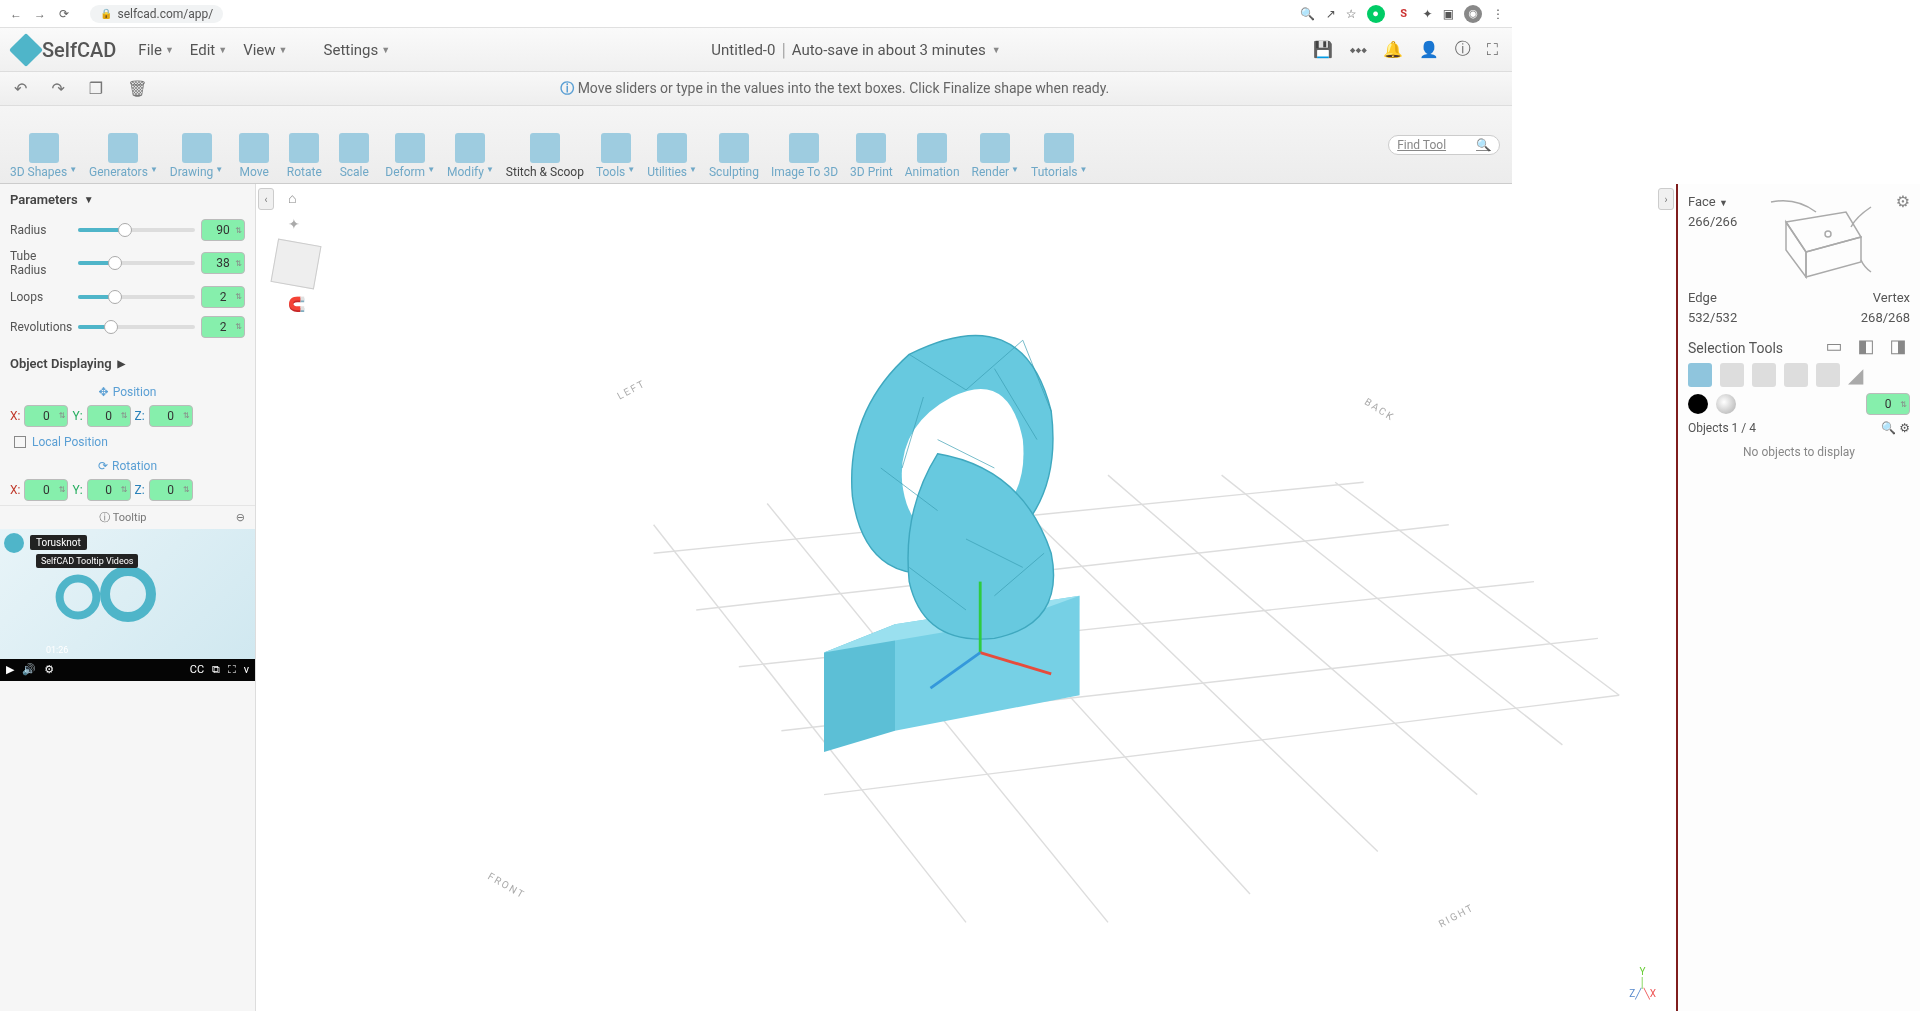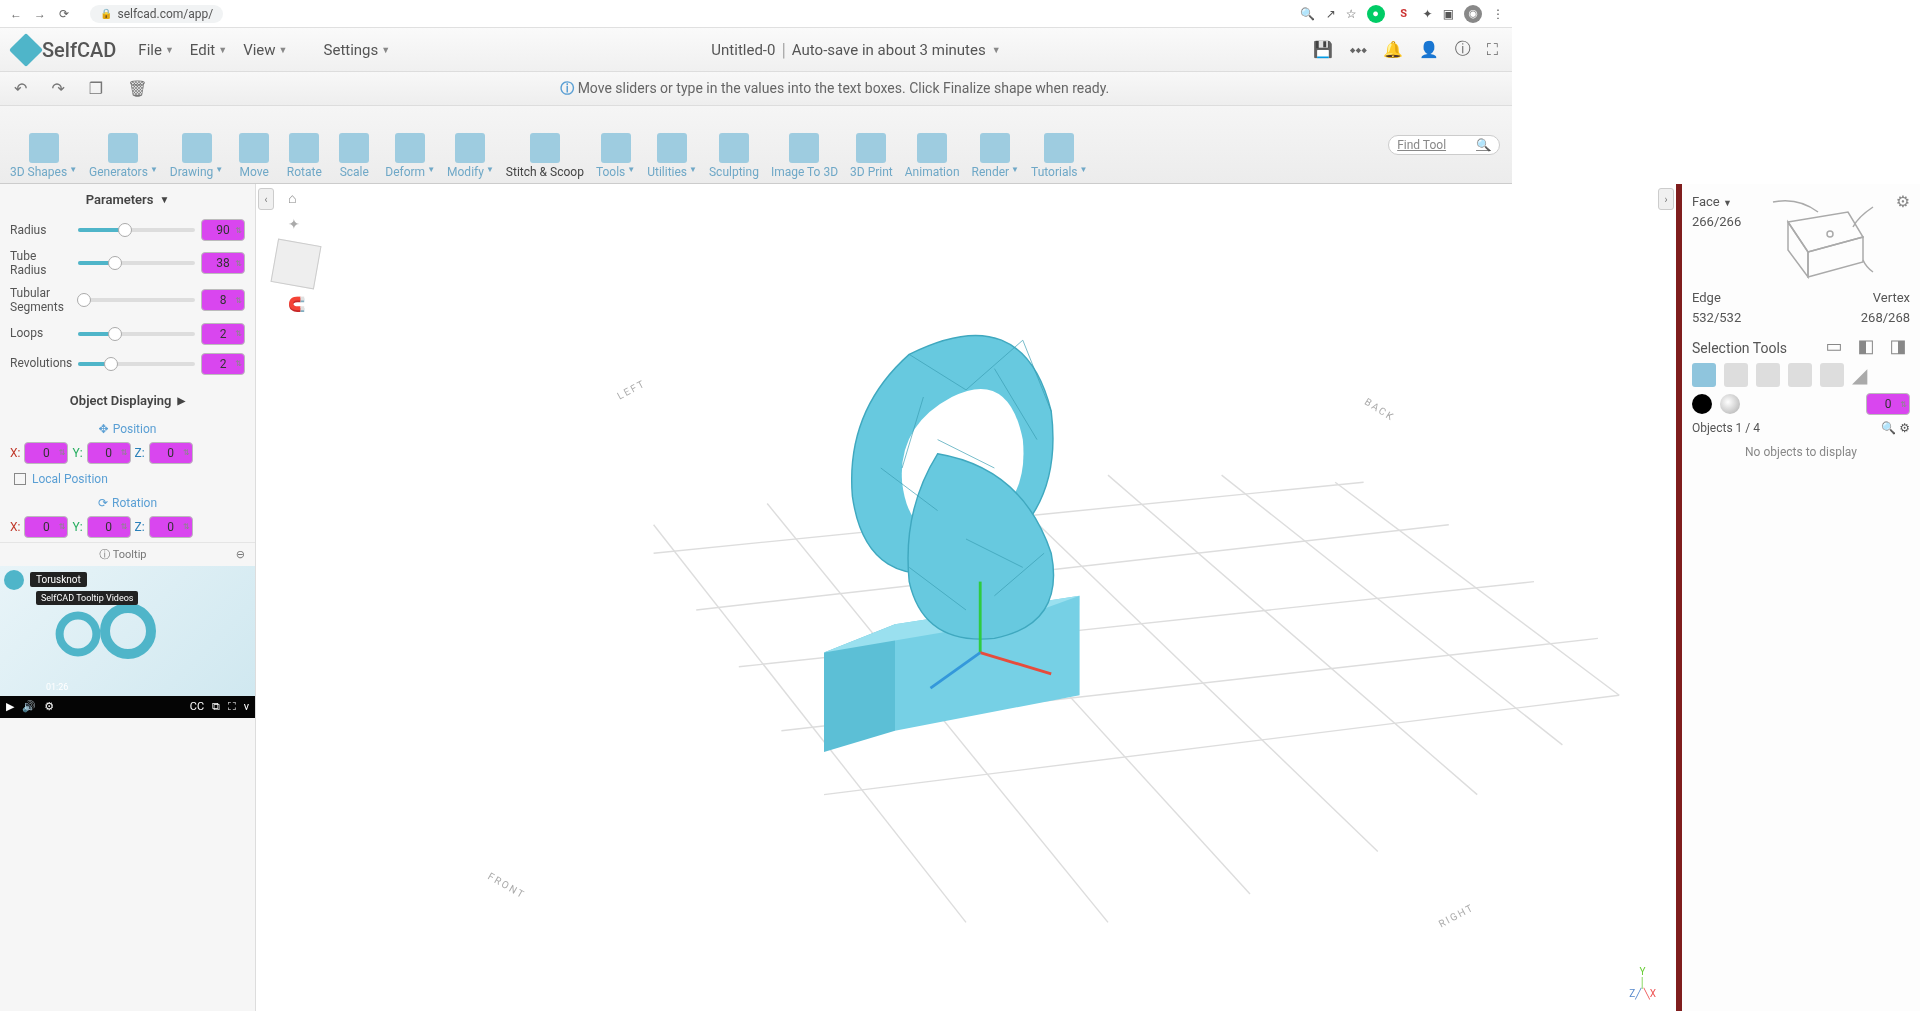--- a/index.html
+++ b/index.html
@@ -42,27 +42,27 @@
 
 
 .workspace { position: absolute; top: 184px; left: 0; right: 0; bottom: 0; display: flex; }
 
 
 .left-panel { width: 256px; background: #f6f6f6; border-right: 1px solid #ddd; display: flex; flex-direction: column; overflow: hidden; }
 .panel-header { padding: 6px 10px; display: flex; align-items: center; justify-content: space-between; border-bottom: 1px solid #e0e0e0; font-size: 14px; color: #555; }
 .panel-header .ctrl-btns { display: flex; gap: 4px; }
 .panel-header .ok-btn { width: 18px; height: 18px; border-radius: 50%; background: #4fb5c9; color: #fff; font-size: 10px; display: flex; align-items: center; justify-content: center; }
 .panel-header .cancel-btn { width: 18px; height: 18px; border-radius: 50%; border: 2px solid #4fb5c9; color: #4fb5c9; font-size: 10px; display: flex; align-items: center; justify-content: center; }
-.section-title { padding: 8px 10px; font-size: 13px; font-weight: 600; color: #444; display: flex; align-items: center; gap: 6px; justify-content: center; }
+.section-title { padding: 8px 10px; font-size: 13px; font-weight: 600; color: #444; display: flex; align-items: center; gap: 6px; }
 .param-row { display: flex; align-items: center; padding: 4px 10px; gap: 6px; }
 .param-label { width: 62px; font-size: 12px; color: #555; line-height: 1.2; }
 .slider { flex: 1; height: 4px; background: #ddd; border-radius: 2px; position: relative; }
 .slider-fill { height: 100%; background: #4fb5c9; border-radius: 2px; }
 .slider-thumb { position: absolute; top: -5px; width: 14px; height: 14px; background: #fff; border: 1px solid #aaa; border-radius: 50%; }
-.spinner { width: 44px; height: 22px; border: 1px solid #bbb; border-radius: 4px; background: #d946ef; font-size: 12px; text-align: center; display: flex; align-items: center; justify-content: center; position: relative; color: #333; }
+.spinner { width: 44px; height: 22px; border: 1px solid #bbb; border-radius: 4px; background: #86efac; font-size: 12px; text-align: center; display: flex; align-items: center; justify-content: center; position: relative; color: #333; }
 .spinner::after { content: "⇅"; position: absolute; right: 2px; font-size: 8px; color: #888; }
 .pos-header { text-align: center; font-size: 12px; color: #5a9fd4; padding: 6px 0 2px; display: flex; align-items: center; justify-content: center; gap: 4px; }
 .xyz-row { display: flex; align-items: center; padding: 4px 10px; gap: 4px; font-size: 12px; }
 .xyz-row .lbl-x { color: #c0392b; }
 .xyz-row .lbl-y { color: #27ae60; }
 .xyz-row .lbl-z { color: #2980b9; }
 .checkbox-row { padding: 4px 14px; font-size: 12px; color: #5a9fd4; display: flex; align-items: center; gap: 6px; }
 .tooltip-row { padding: 4px 10px; font-size: 11px; color: #777; text-align: center; border-top: 1px solid #e5e5e5; display: flex; justify-content: space-between; align-items: center; }
 
 .video-prev { height: 152px; background: #222; position: relative; }
@@ -83,21 +83,21 @@
 .view-widget { position: absolute; top: 6px; left: 18px; display:flex; flex-direction:column; gap: 10px; align-items:center; }
 .view-widget .cube { width: 44px; height: 44px; background: #eee; border: 1px solid #ccc; transform: rotate(10deg); }
 .view-widget .vbtn { width: 16px; height: 16px; color: #888; font-size: 14px; }
 .axis-label { position: absolute; font-size: 10px; color: #aaa; letter-spacing: 2px; }
 .axis-gizmo { position: absolute; bottom: 12px; right: 20px; font-size: 10px; }
 .axis-gizmo .y { color: #6c3; }
 .axis-gizmo .x { color: #e55; }
 .axis-gizmo .z { color: #58c; }
 
 
-.right-panel { width: 244px; background: #fdfdfd; border-left: 6px solid #7f1d1d; padding: 8px 10px; display: flex; flex-direction: column; gap: 6px; }
+.right-panel { width: 244px; background: #fdfdfd; border-left: 2px solid #7f1d1d; padding: 8px 10px; display: flex; flex-direction: column; gap: 6px; }
 .rp-top { display: flex; align-items: flex-start; justify-content: space-between; }
 .rp-stats { font-size: 13px; color: #555; line-height: 1.5; }
 .gear { color: #888; font-size: 16px; cursor: pointer; }
 .wire-cube { width: 120px; height: 90px; }
 .sel-tools-title { font-size: 14px; color: #555; margin-top: 6px; }
 .sel-icons { display: flex; gap: 8px; align-items: center; }
 .sel-icons span { width: 24px; height: 24px; display: inline-flex; align-items: center; justify-content: center; color: #888; font-size: 18px; cursor: pointer; }
 .icon-row { display: flex; flex-wrap: wrap; gap: 8px; align-items:center; }
 .icon-box { width: 24px; height: 24px; background: #ddd; border-radius: 3px; cursor: pointer; }
 .icon-box.active { background: #8fc5dd; }
@@ -312,28 +312,20 @@
         </div>
         <div class="param-row">
           <div class="param-label">Tube Radius</div>
   <div class="slider">
             <div class="slider-fill" style="width:32%"></div>
             <div class="slider-thumb" style="left:calc(32% - 7px)"></div>
           </div>
   <div class="spinner">38</div>
         </div>
         <div class="param-row">
-          <div class="param-label">Tubular Segments</div>
-  <div class="slider">
-            <div class="slider-fill" style="width:5%"></div>
-            <div class="slider-thumb" style="left:calc(5% - 7px)"></div>
-          </div>
-  <div class="spinner">8</div>
-        </div>
-        <div class="param-row">
           <div class="param-label">Loops</div>
   <div class="slider">
             <div class="slider-fill" style="width:32%"></div>
             <div class="slider-thumb" style="left:calc(32% - 7px)"></div>
           </div>
   <div class="spinner">2</div>
         </div>
         <div class="param-row">
           <div class="param-label">Revolutions</div>
   <div class="slider">

